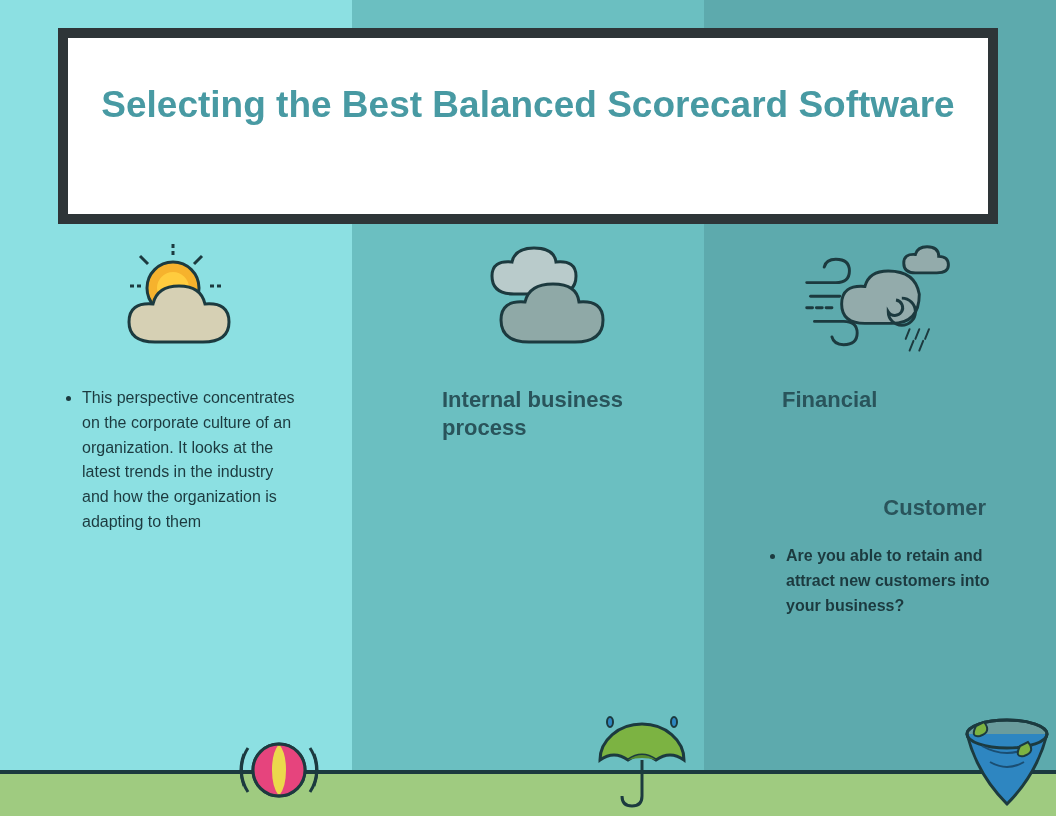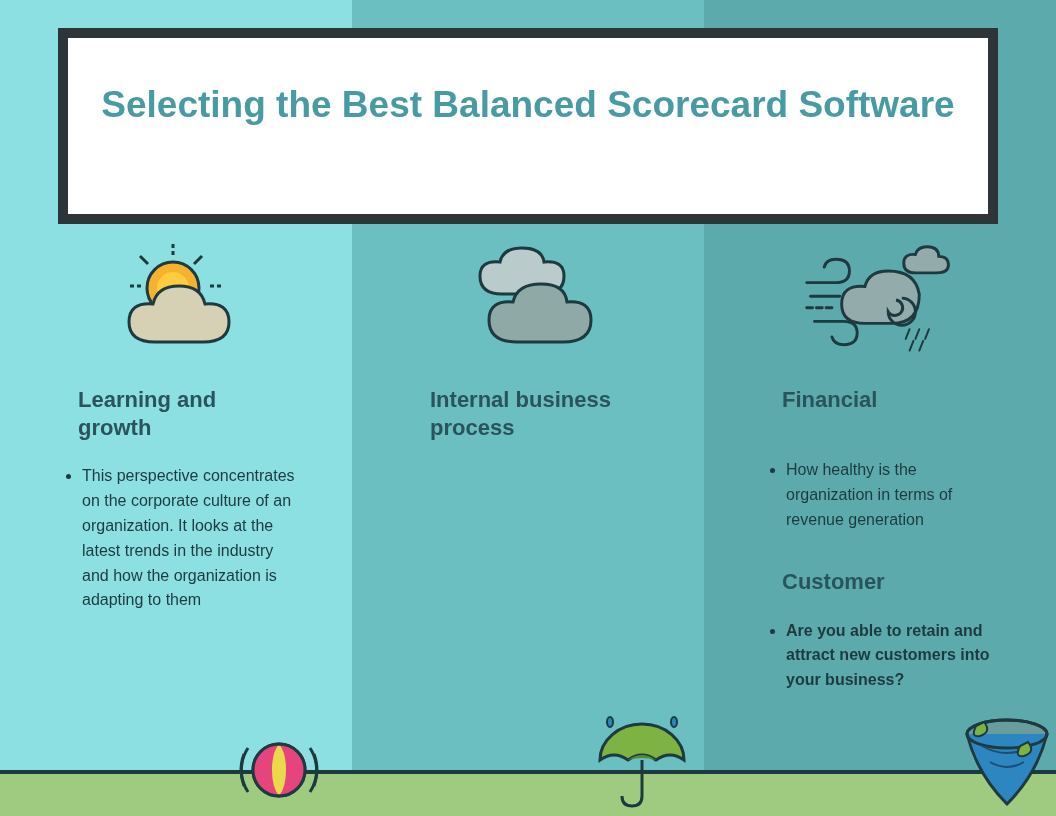--- a/index.html
+++ b/index.html
@@ -14,30 +14,30 @@
 
 .title-card { position: absolute; top: 28px; left: 58px; width: 940px; height: 196px; background: #FFFFFF; border: 10px solid #2E3538; }
 .title-text { color: #489AA3; font-weight: 800; font-size: 37px; text-align: center; line-height: 1.25; padding-top: 44px; }
 
 .section-heading { color: #29545B; font-weight: 800; font-size: 22px; line-height: 1.28; }
 .bullet { list-style: disc; font-size: 16px; line-height: 1.55; color: #1C3A3F; }
 
 
 .col-content { position: absolute; top: 252px; width: 330px; }
 .cc1 { left: 10px; }
-.cc2 { left: 362px; }
+.cc2 { left: 374px; }
 .cc3 { left: 714px; }
 
 .icon-box { width: 165px; height: 100px; margin: 0 auto 34px; display: flex; align-items: center; justify-content: center; }
 
 .heading-wrap { padding: 0 58px 22px 68px; min-height: 72px; }
 .bullet-wrap { padding: 0 44px 0 58px; }
 .bullet-wrap ul { padding-left: 14px; }
 
-.cc3 .heading-wrap.second { padding-top: 36px; }
+.cc3 .heading-wrap.second { padding-top: 36px; text-align: right; }
 
 
 .deco { position: absolute; bottom: 6px; }
 .deco.ball { left: 238px; }
 .deco.umbrella { left: 592px; }
 .deco.funnel { right: 4px; }
 
 svg { display:block; }
 </style>
 </head>
@@ -65,23 +65,20 @@
           <line x1="40" y1="14" x2="48" y2="22"></line>
           <line x1="102" y1="14" x2="94" y2="22"></line>
           <line x1="30" y1="44" x2="42" y2="44" stroke-dasharray="4 3"></line>
           <line x1="110" y1="44" x2="122" y2="44" stroke-dasharray="4 3"></line>
           <line x1="108" y1="72" x2="100" y2="64"></line>
         </g>
         <circle cx="73" cy="46" r="26" fill="#F6B22D" stroke="#1C3A3F" stroke-width="3"></circle>
         <circle cx="73" cy="46" r="16" fill="#FFCC3E"></circle>
         <path d="M55 100 q-26 0 -26 -20 q0 -20 24 -18 q4 -18 26 -18 q22 0 26 18 q24 -2 24 18 q0 20 -26 20 z" fill="#D6D0B4" stroke="#1C3A3F" stroke-width="3"></path>
       </svg>
-    </div>
-    <div class="heading-wrap">
-      <div class="section-heading">Learning and growth</div>
     </div>
     <div class="bullet-wrap">
       <ul>
           <li class="bullet">This perspective concentrates on the corporate culture of an organization. It looks at the latest trends in the industry and how the  organization is adapting to them</li>
         </ul>
     </div>
   </div>
 
   <div class="col-content cc2">
     <div class="icon-box">
@@ -115,25 +112,20 @@
           <line x1="116" y1="88" x2="112" y2="98"></line>
           <line x1="126" y1="88" x2="122" y2="98"></line>
           <line x1="136" y1="88" x2="132" y2="98"></line>
           <line x1="120" y1="100" x2="116" y2="110"></line>
           <line x1="130" y1="100" x2="126" y2="110"></line>
         </g>
       </svg>
     </div>
     <div class="heading-wrap">
       <div class="section-heading">Financial</div>
-    </div>
-    <div class="bullet-wrap">
-      <ul>
-          <li class="bullet">How healthy is the organization in terms of revenue generation</li>
-        </ul>
     </div>
     <div class="heading-wrap second">
       <div class="section-heading">Customer</div>
     </div>
     <div class="bullet-wrap">
       <ul>
           <li class="bullet" style="font-weight:700">Are you able to retain and attract new customers into your business?</li>
         </ul>
     </div>
   </div>

